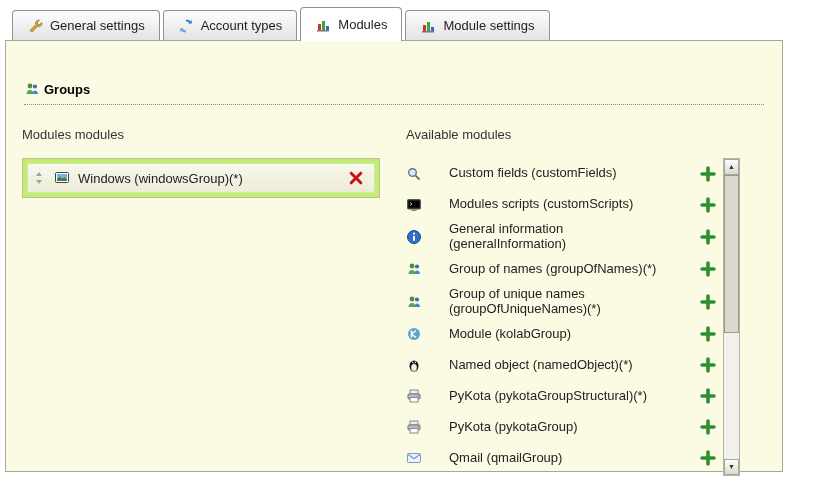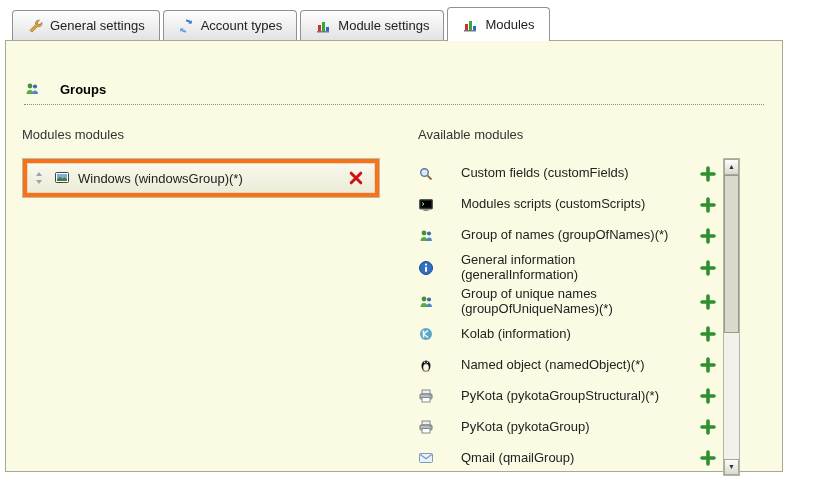--- a/index.html
+++ b/index.html
@@ -32,36 +32,36 @@
   .ticon { width:16px; height:16px; flex:none; display:inline-block; }
   .ticon svg { display:block; }
 
   
   .panel {
     position:absolute; top:40px; left:5px; right:5px; bottom:9px;
     background:#fbfbe4; border:1px solid #a8a89a;
     padding:26px 16px 0 16px; z-index:1;
   }
   .section-head {
-    display:flex; align-items:center; gap:20px;
+    display:flex; align-items:center; gap:4px;
     margin:14px 2px 0 2px; padding-bottom:7px;
     border-bottom:1px dotted #8f8f7f;
     font-weight:bold; color:#000;
   }
   .icon16 { width:16px; height:16px; flex:none; display:inline-block; }
   .icon16 svg { display:block; }
 
   .columns { display:flex; margin-top:22px; }
   .col-left  { width:372px; flex:none; }
-  .col-right { flex:1; margin-left:24px; }
+  .col-right { flex:1; margin-left:12px; }
   .col-head  { color:#333; margin-bottom:16px; }
 
   
   .selected-box {
-    width:358px; border:1px solid #bdbda6; background:#f97316;
+    width:358px; border:1px solid #bdbda6; background:#bef264;
     padding:4px;
   }
   .selected-row {
     display:flex; align-items:center; height:30px; padding:0 10px 0 6px;
     background:linear-gradient(#f8f8ec,#ececd8);
     border:1px solid #dcdcc6;
   }
   .drag { width:10px; height:14px; margin-right:10px; cursor:grab; flex:none; }
   .micon { width:16px; height:16px; margin-right:8px; flex:none; }
   .micon svg { display:block; }
@@ -113,41 +113,41 @@
       <span class="ticon">
         <svg width="16" height="16" viewBox="0 0 16 16">
             <path d="M8 2.5a5.5 5.5 0 0 1 4.8 2.8" fill="none" stroke="#3b7fd4" stroke-width="2"></path>
             <path d="M13.8 2v3.6h-3.6z" fill="#3b7fd4"></path>
             <path d="M8 13.5a5.5 5.5 0 0 1-4.8-2.8" fill="none" stroke="#6aa0e0" stroke-width="2"></path>
             <path d="M2.2 14v-3.6h3.6z" fill="#6aa0e0"></path>
           </svg>
       </span>
       <span>Account types</span>
     </div>
-    <div class="tab">
+    <div class="tab active">
       <span class="ticon">
         <svg width="16" height="16" viewBox="0 0 16 16">
             <rect x="2" y="13" width="12" height="1.5" fill="#777"></rect>
             <rect x="3" y="7" width="3" height="6" fill="#cc3333"></rect>
             <rect x="7" y="4" width="3" height="9" fill="#33aa33"></rect>
             <rect x="11" y="9" width="3" height="4" fill="#3366cc"></rect>
           </svg>
       </span>
-      <span>Module settings</span>
-    </div>
-    <div class="tab active">
+      <span>Modules</span>
+    </div>
+    <div class="tab">
       <span class="ticon">
         <svg width="16" height="16" viewBox="0 0 16 16">
             <rect x="2" y="13" width="12" height="1.5" fill="#777"></rect>
             <rect x="3" y="7" width="3" height="6" fill="#cc3333"></rect>
             <rect x="7" y="4" width="3" height="9" fill="#33aa33"></rect>
             <rect x="11" y="9" width="3" height="4" fill="#3366cc"></rect>
           </svg>
       </span>
-      <span>Modules</span>
+      <span>Module settings</span>
     </div>
   </div>
 
   <div class="panel">
 
     <div class="section-head">
       <span class="icon16">
         <svg width="16" height="16" viewBox="0 0 16 16">
             <circle cx="6" cy="5" r="2.4" fill="#4a8f3c"></circle>
             <path d="M2.5 13c0-2.6 1.6-4 3.5-4s3.5 1.4 3.5 4z" fill="#5aa84a"></path>
@@ -220,53 +220,53 @@
             <span class="add">
               <svg width="16" height="16" viewBox="0 0 16 16">
                   <path d="M8 2v12M2 8h12" stroke="#2f8f2f" stroke-width="3.6" stroke-linecap="round"></path>
                 </svg>
             </span>
           </div>
 
           <div class="avail-row">
             <span class="micon">
               <svg width="16" height="16" viewBox="0 0 16 16">
+                  <circle cx="8" cy="8" r="6.5" fill="#2f6fc4" stroke="#1c4a8a"></circle>
+                  <rect x="7" y="6.8" width="2" height="5" rx="0.5" fill="#fff"></rect>
+                  <circle cx="8" cy="4.6" r="1.1" fill="#fff"></circle>
+                </svg>
+            </span>
+            <span class="mlabel">General information (generalInformation)</span>
+            <span class="add">
+              <svg width="16" height="16" viewBox="0 0 16 16">
+                  <path d="M8 2v12M2 8h12" stroke="#2f8f2f" stroke-width="3.6" stroke-linecap="round"></path>
+                </svg>
+            </span>
+          </div>
+
+          <div class="avail-row">
+            <span class="micon">
+              <svg width="16" height="16" viewBox="0 0 16 16">
                   <circle cx="6" cy="5" r="2.4" fill="#4a8f3c"></circle>
                   <path d="M2.5 13c0-2.6 1.6-4 3.5-4s3.5 1.4 3.5 4z" fill="#5aa84a"></path>
                   <circle cx="11" cy="5.5" r="2.1" fill="#3b6fb0"></circle>
                   <path d="M8.3 13c.2-2.3 1.4-3.6 2.7-3.6 1.7 0 3 1.3 3 3.6z" fill="#4b84c8"></path>
                 </svg>
             </span>
             <span class="mlabel">Group of names (groupOfNames)(*)</span>
             <span class="add">
               <svg width="16" height="16" viewBox="0 0 16 16">
                   <path d="M8 2v12M2 8h12" stroke="#2f8f2f" stroke-width="3.6" stroke-linecap="round"></path>
                 </svg>
             </span>
           </div>
 
           <div class="avail-row">
             <span class="micon">
               <svg width="16" height="16" viewBox="0 0 16 16">
-                  <circle cx="8" cy="8" r="6.5" fill="#2f6fc4" stroke="#1c4a8a"></circle>
-                  <rect x="7" y="6.8" width="2" height="5" rx="0.5" fill="#fff"></rect>
-                  <circle cx="8" cy="4.6" r="1.1" fill="#fff"></circle>
-                </svg>
-            </span>
-            <span class="mlabel">General information (generalInformation)</span>
-            <span class="add">
-              <svg width="16" height="16" viewBox="0 0 16 16">
-                  <path d="M8 2v12M2 8h12" stroke="#2f8f2f" stroke-width="3.6" stroke-linecap="round"></path>
-                </svg>
-            </span>
-          </div>
-
-          <div class="avail-row">
-            <span class="micon">
-              <svg width="16" height="16" viewBox="0 0 16 16">
                   <circle cx="6" cy="5" r="2.4" fill="#4a8f3c"></circle>
                   <path d="M2.5 13c0-2.6 1.6-4 3.5-4s3.5 1.4 3.5 4z" fill="#5aa84a"></path>
                   <circle cx="11" cy="5.5" r="2.1" fill="#3b6fb0"></circle>
                   <path d="M8.3 13c.2-2.3 1.4-3.6 2.7-3.6 1.7 0 3 1.3 3 3.6z" fill="#4b84c8"></path>
                 </svg>
             </span>
             <span class="mlabel">Group of unique names (groupOfUniqueNames)(*)</span>
             <span class="add">
               <svg width="16" height="16" viewBox="0 0 16 16">
                   <path d="M8 2v12M2 8h12" stroke="#2f8f2f" stroke-width="3.6" stroke-linecap="round"></path>
@@ -274,21 +274,21 @@
             </span>
           </div>
 
           <div class="avail-row">
             <span class="micon">
               <svg width="16" height="16" viewBox="0 0 16 16">
                   <circle cx="8" cy="8" r="6" fill="#5aa7c8"></circle>
                   <path d="M5.5 4.5v7M5.5 8l4.5-3.5M5.5 8l4.5 3.5" stroke="#fff" stroke-width="1.5" fill="none"></path>
                 </svg>
             </span>
-            <span class="mlabel">Kolab (information)</span>
+            <span class="mlabel">Module (kolabGroup)</span>
             <span class="add">
               <svg width="16" height="16" viewBox="0 0 16 16">
                   <path d="M8 2v12M2 8h12" stroke="#2f8f2f" stroke-width="3.6" stroke-linecap="round"></path>
                 </svg>
             </span>
           </div>
 
           <div class="avail-row">
             <span class="micon">
               <svg width="16" height="16" viewBox="0 0 16 16">

